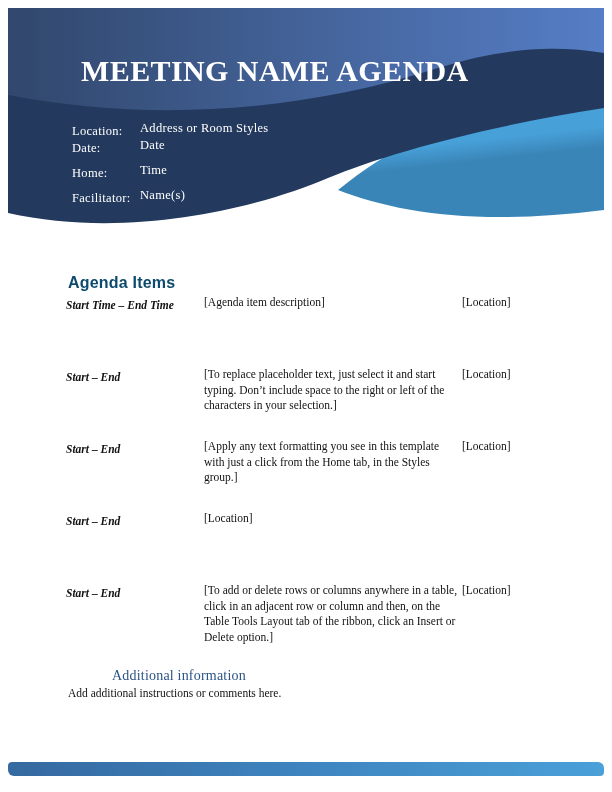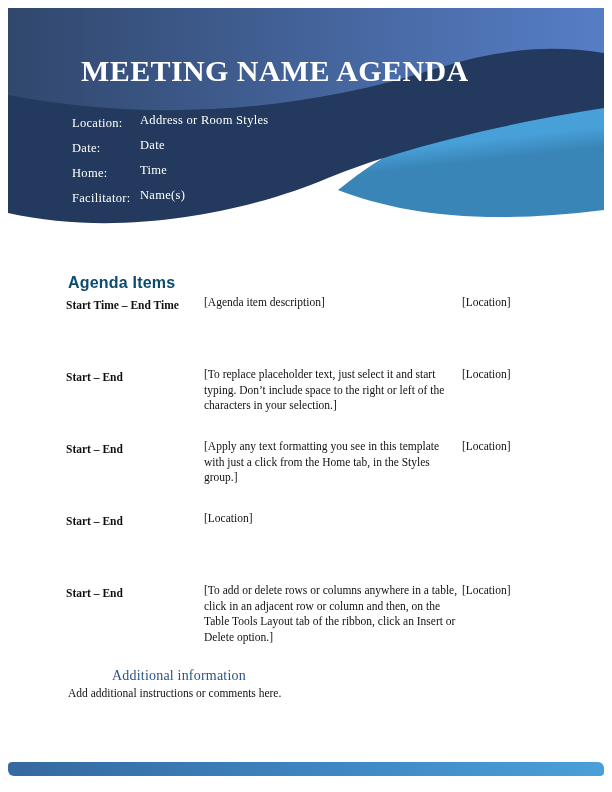--- a/index.html
+++ b/index.html
@@ -37,20 +37,21 @@
   }
   .agenda-table{position:absolute;left:66px;top:295px;width:446px;}
   .agenda-row{
     position:absolute;left:0;width:446px;
     display:grid;grid-template-columns:138px 258px 50px;
     align-items:start;
   }
   .cell-time{
     font-size:11.5px;font-weight:700;color:#111111;line-height:15.5px;
     padding-top:3px;
+    font-style:italic;
   }
   .cell-desc{
     font-size:11.5px;color:#111111;line-height:15.5px;
     padding-right:4px;
   }
   .cell-loc{
     font-size:11.5px;color:#111111;line-height:15.5px;
   }
   .additional-heading{
     position:absolute;left:68px;top:668px;
@@ -89,21 +90,21 @@
 
     <path d="M330,182 C400,125 480,92 596,90 L596,202 C470,218 390,205 330,182 Z" fill="url(#lensGrad)"></path>
 
     <path d="M0,87 C130,112 280,108 430,60 C500,38 550,38 596,45 L596,100
              C480,118 380,145 320,170 C250,200 120,232 0,205 Z" fill="#233a5e"></path>
   </svg>
 
   <div class="doc-title">MEETING NAME AGENDA</div>
 
   <div class="detail-rows">
-    <div class="detail-row" style="top:0px">
+    <div class="detail-row" style="top:8px">
       <span class="lbl">Location:</span>
       <span class="val">Address or Room Styles</span>
     </div>
     <div class="detail-row" style="top:25px">
       <span class="lbl">Date:</span>
       <span class="val">Date</span>
     </div>
     <div class="detail-row" style="top:50px">
       <span class="lbl">Home:</span>
       <span class="val">Time</span>

